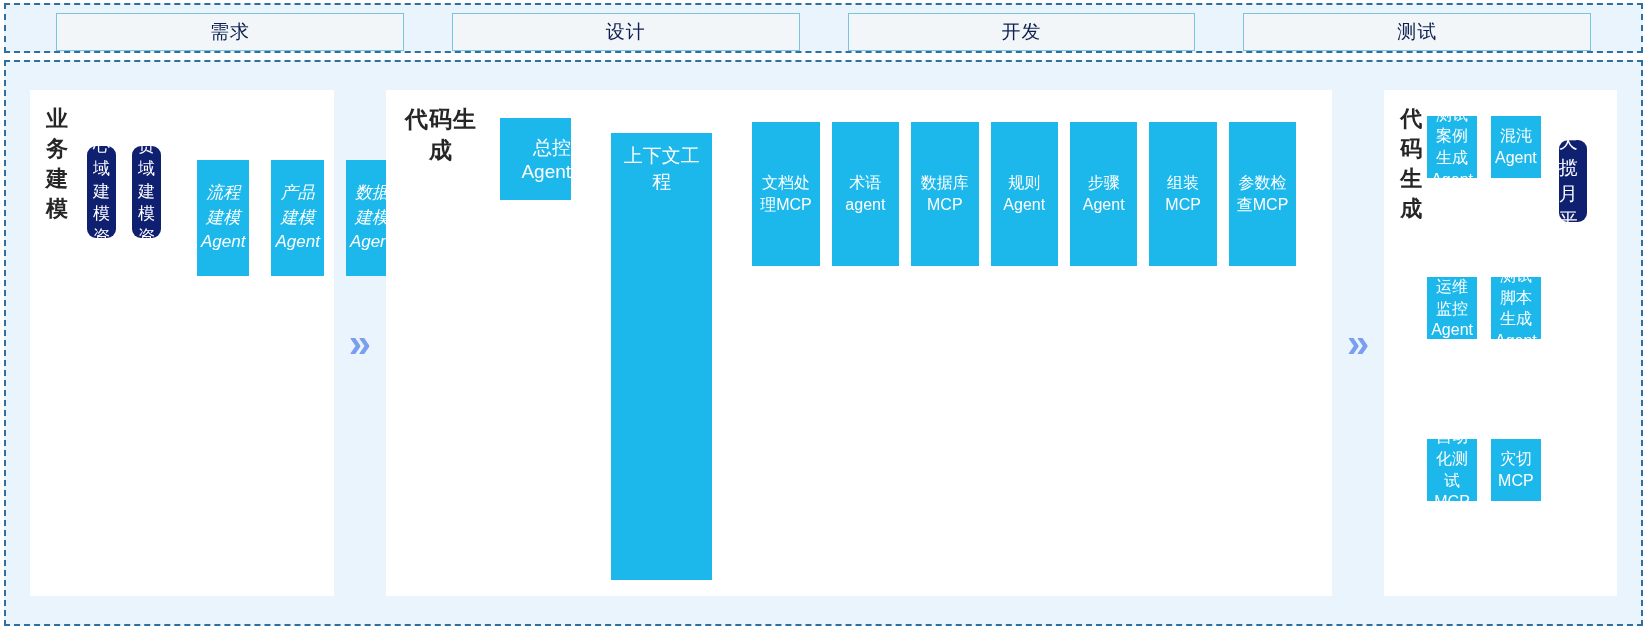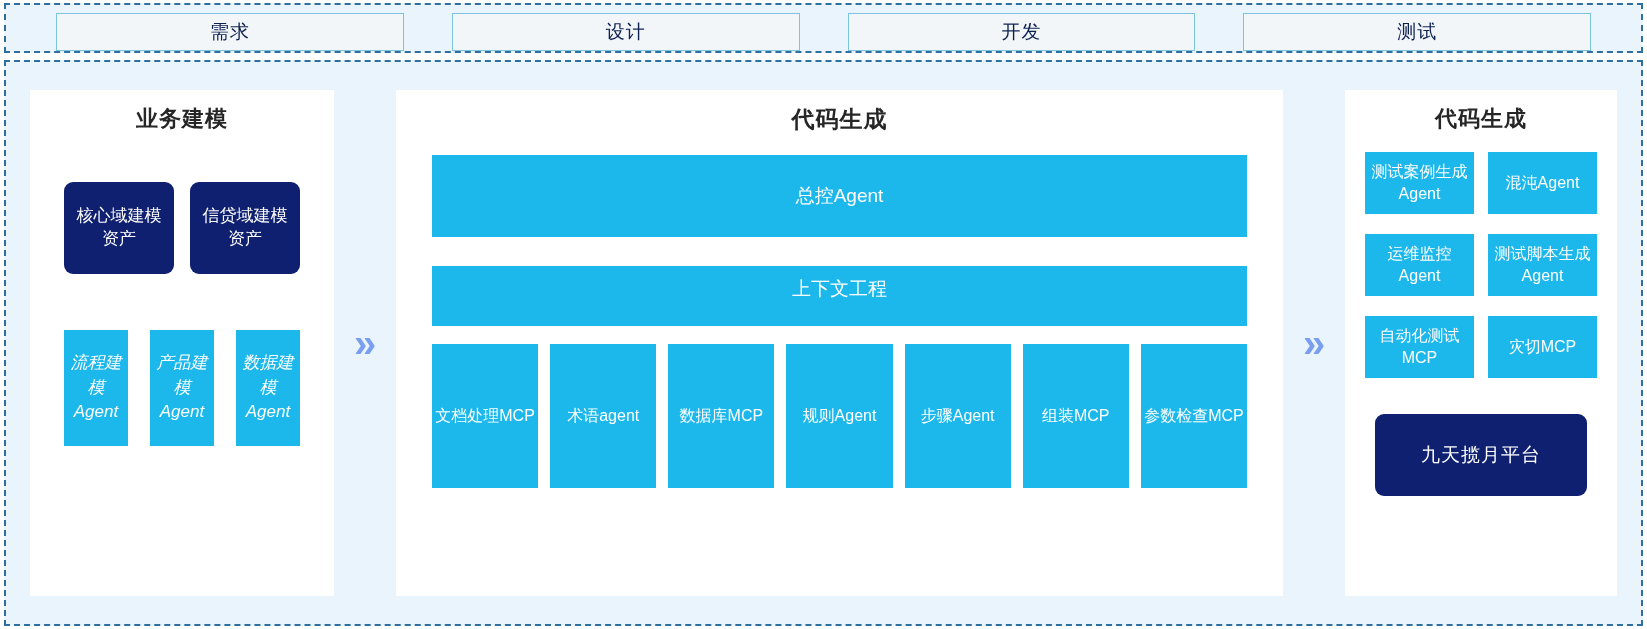--- a/index.html
+++ b/index.html
@@ -61,21 +61,21 @@
     background: #eaf4fc;
     display: flex;
     align-items: stretch;
     padding: 28px 24px;
   }
 
   .panel {
     background: #ffffff;
     box-sizing: border-box;
     display: flex;
-    flex-direction: column;
+    flex-direction: row;
     padding: 14px 16px 16px 16px;
   }
   .panel-left  { width: 304px; }
   .panel-mid   { flex: 1 1 auto; margin: 0; }
   .panel-right { width: 272px; }
 
   .panel-title {
     text-align: center;
     font-size: 22px;
     font-weight: bold;

